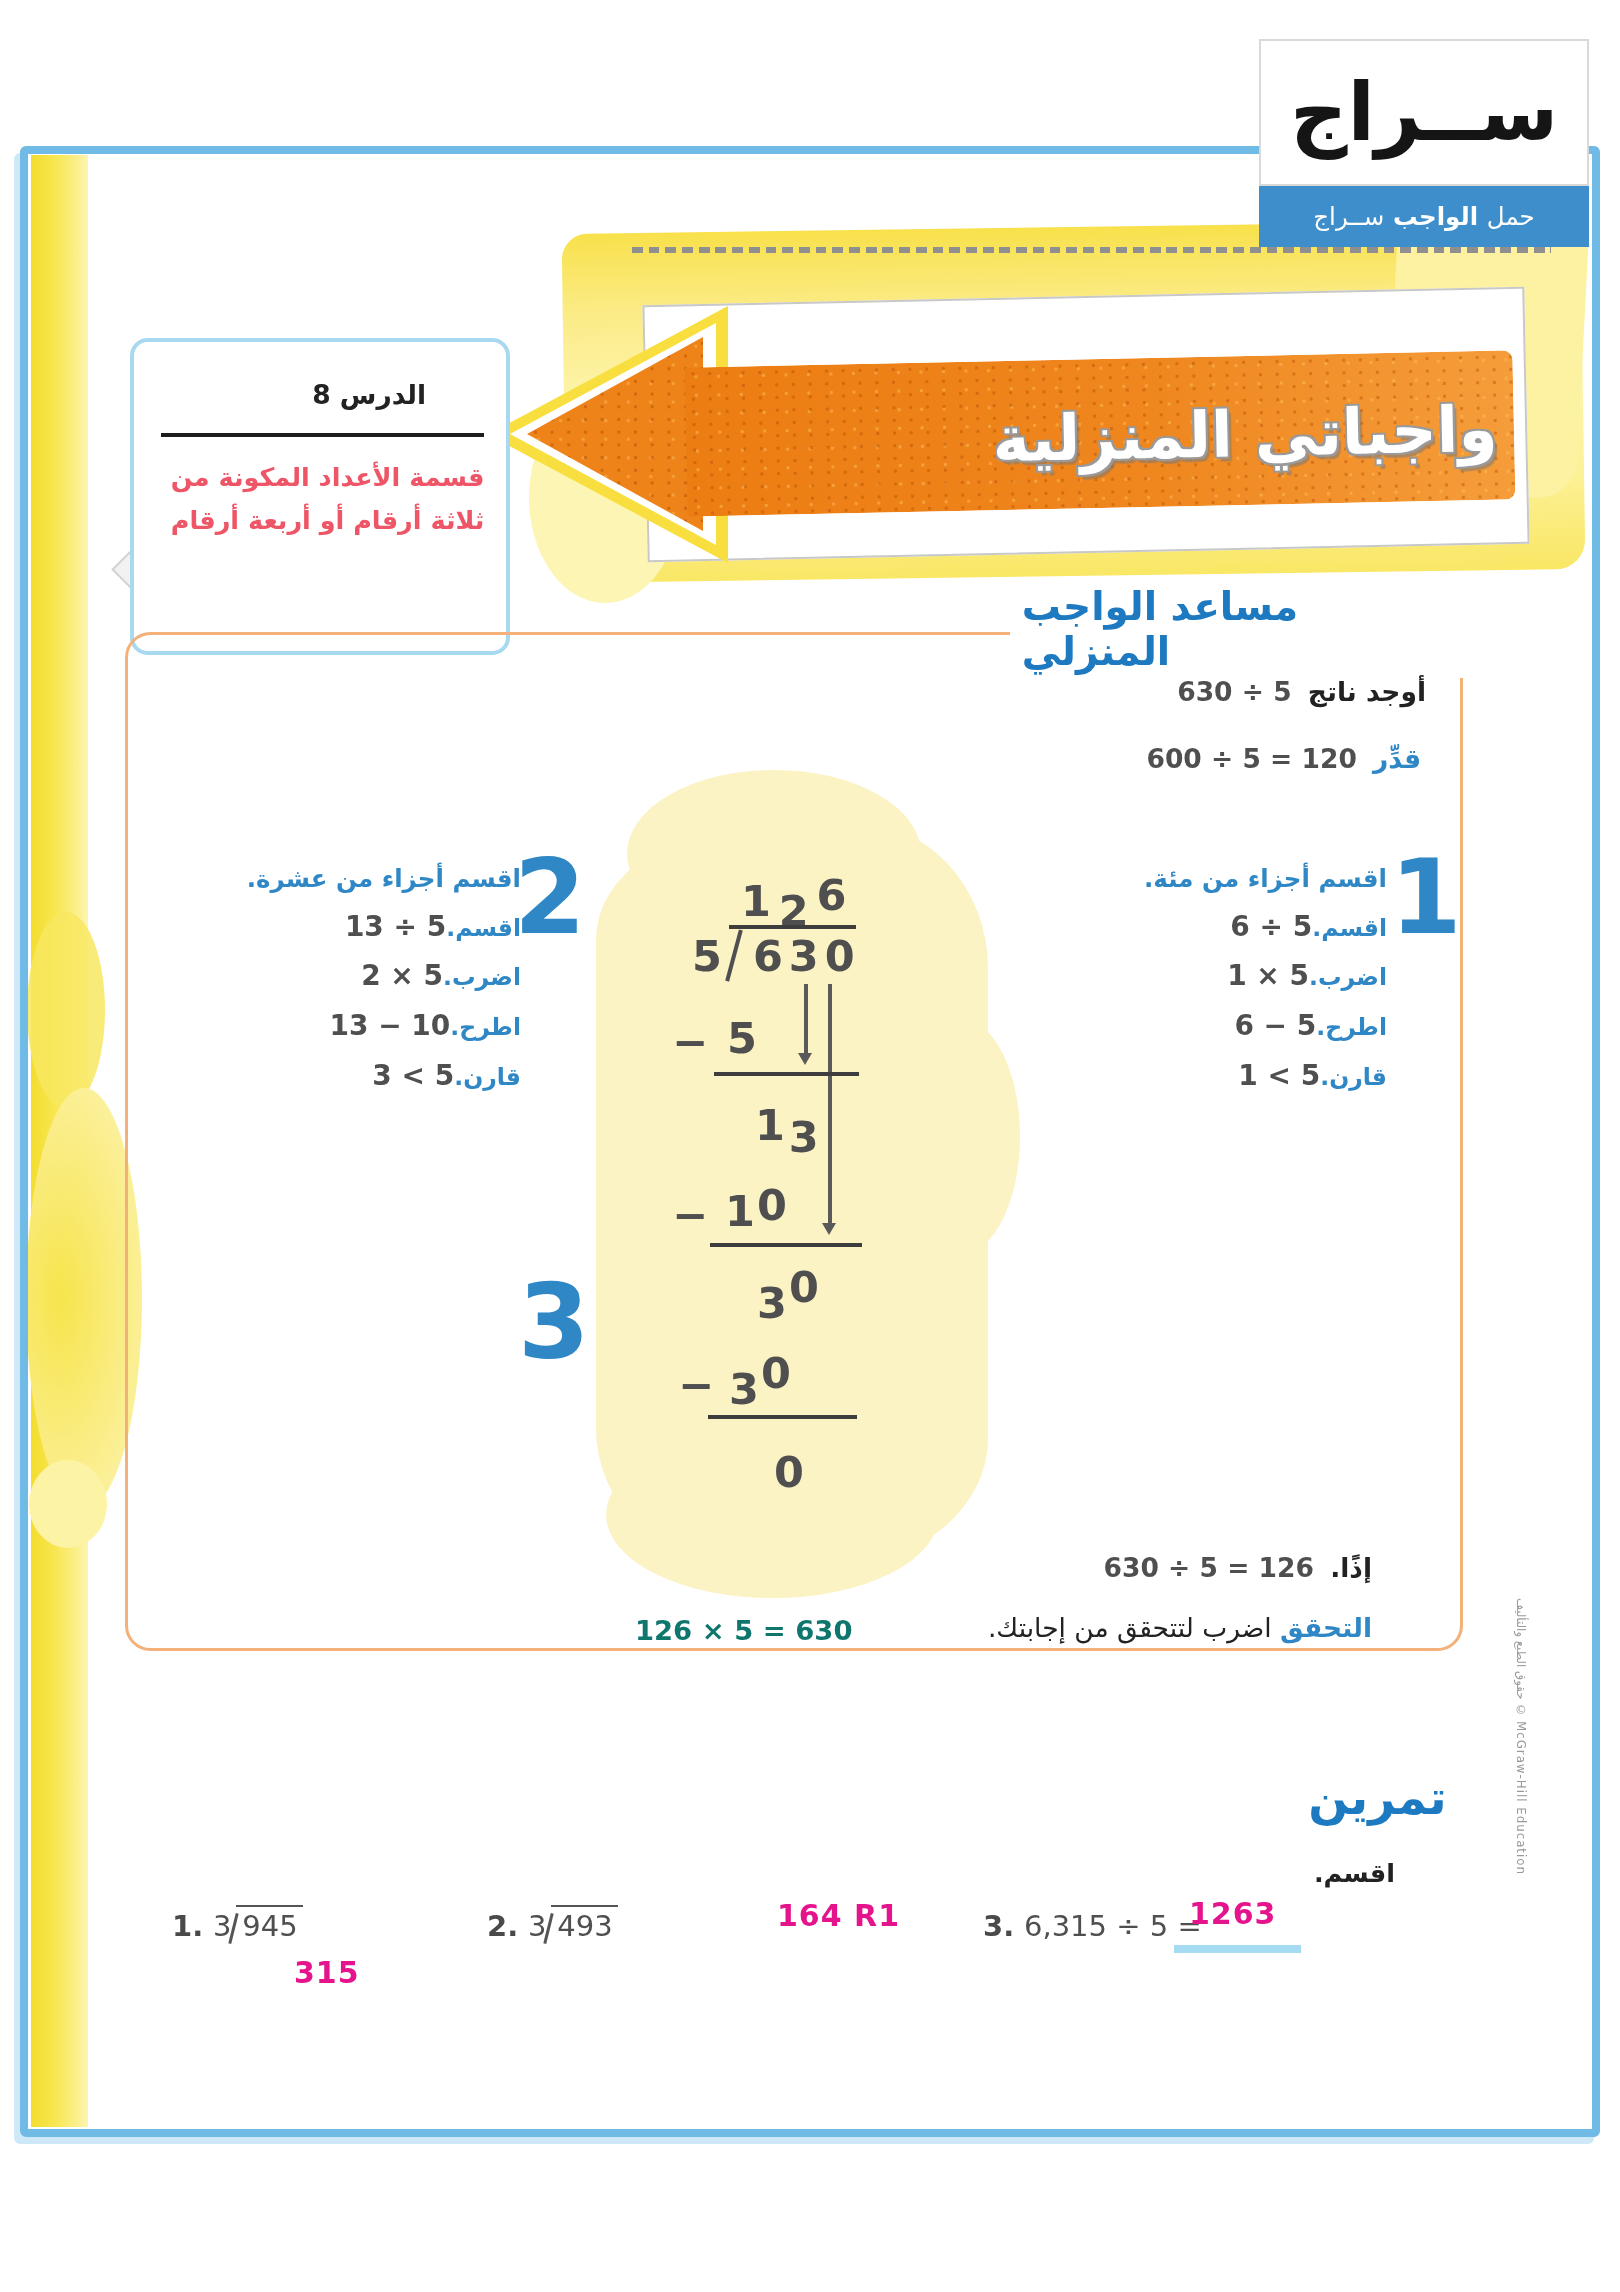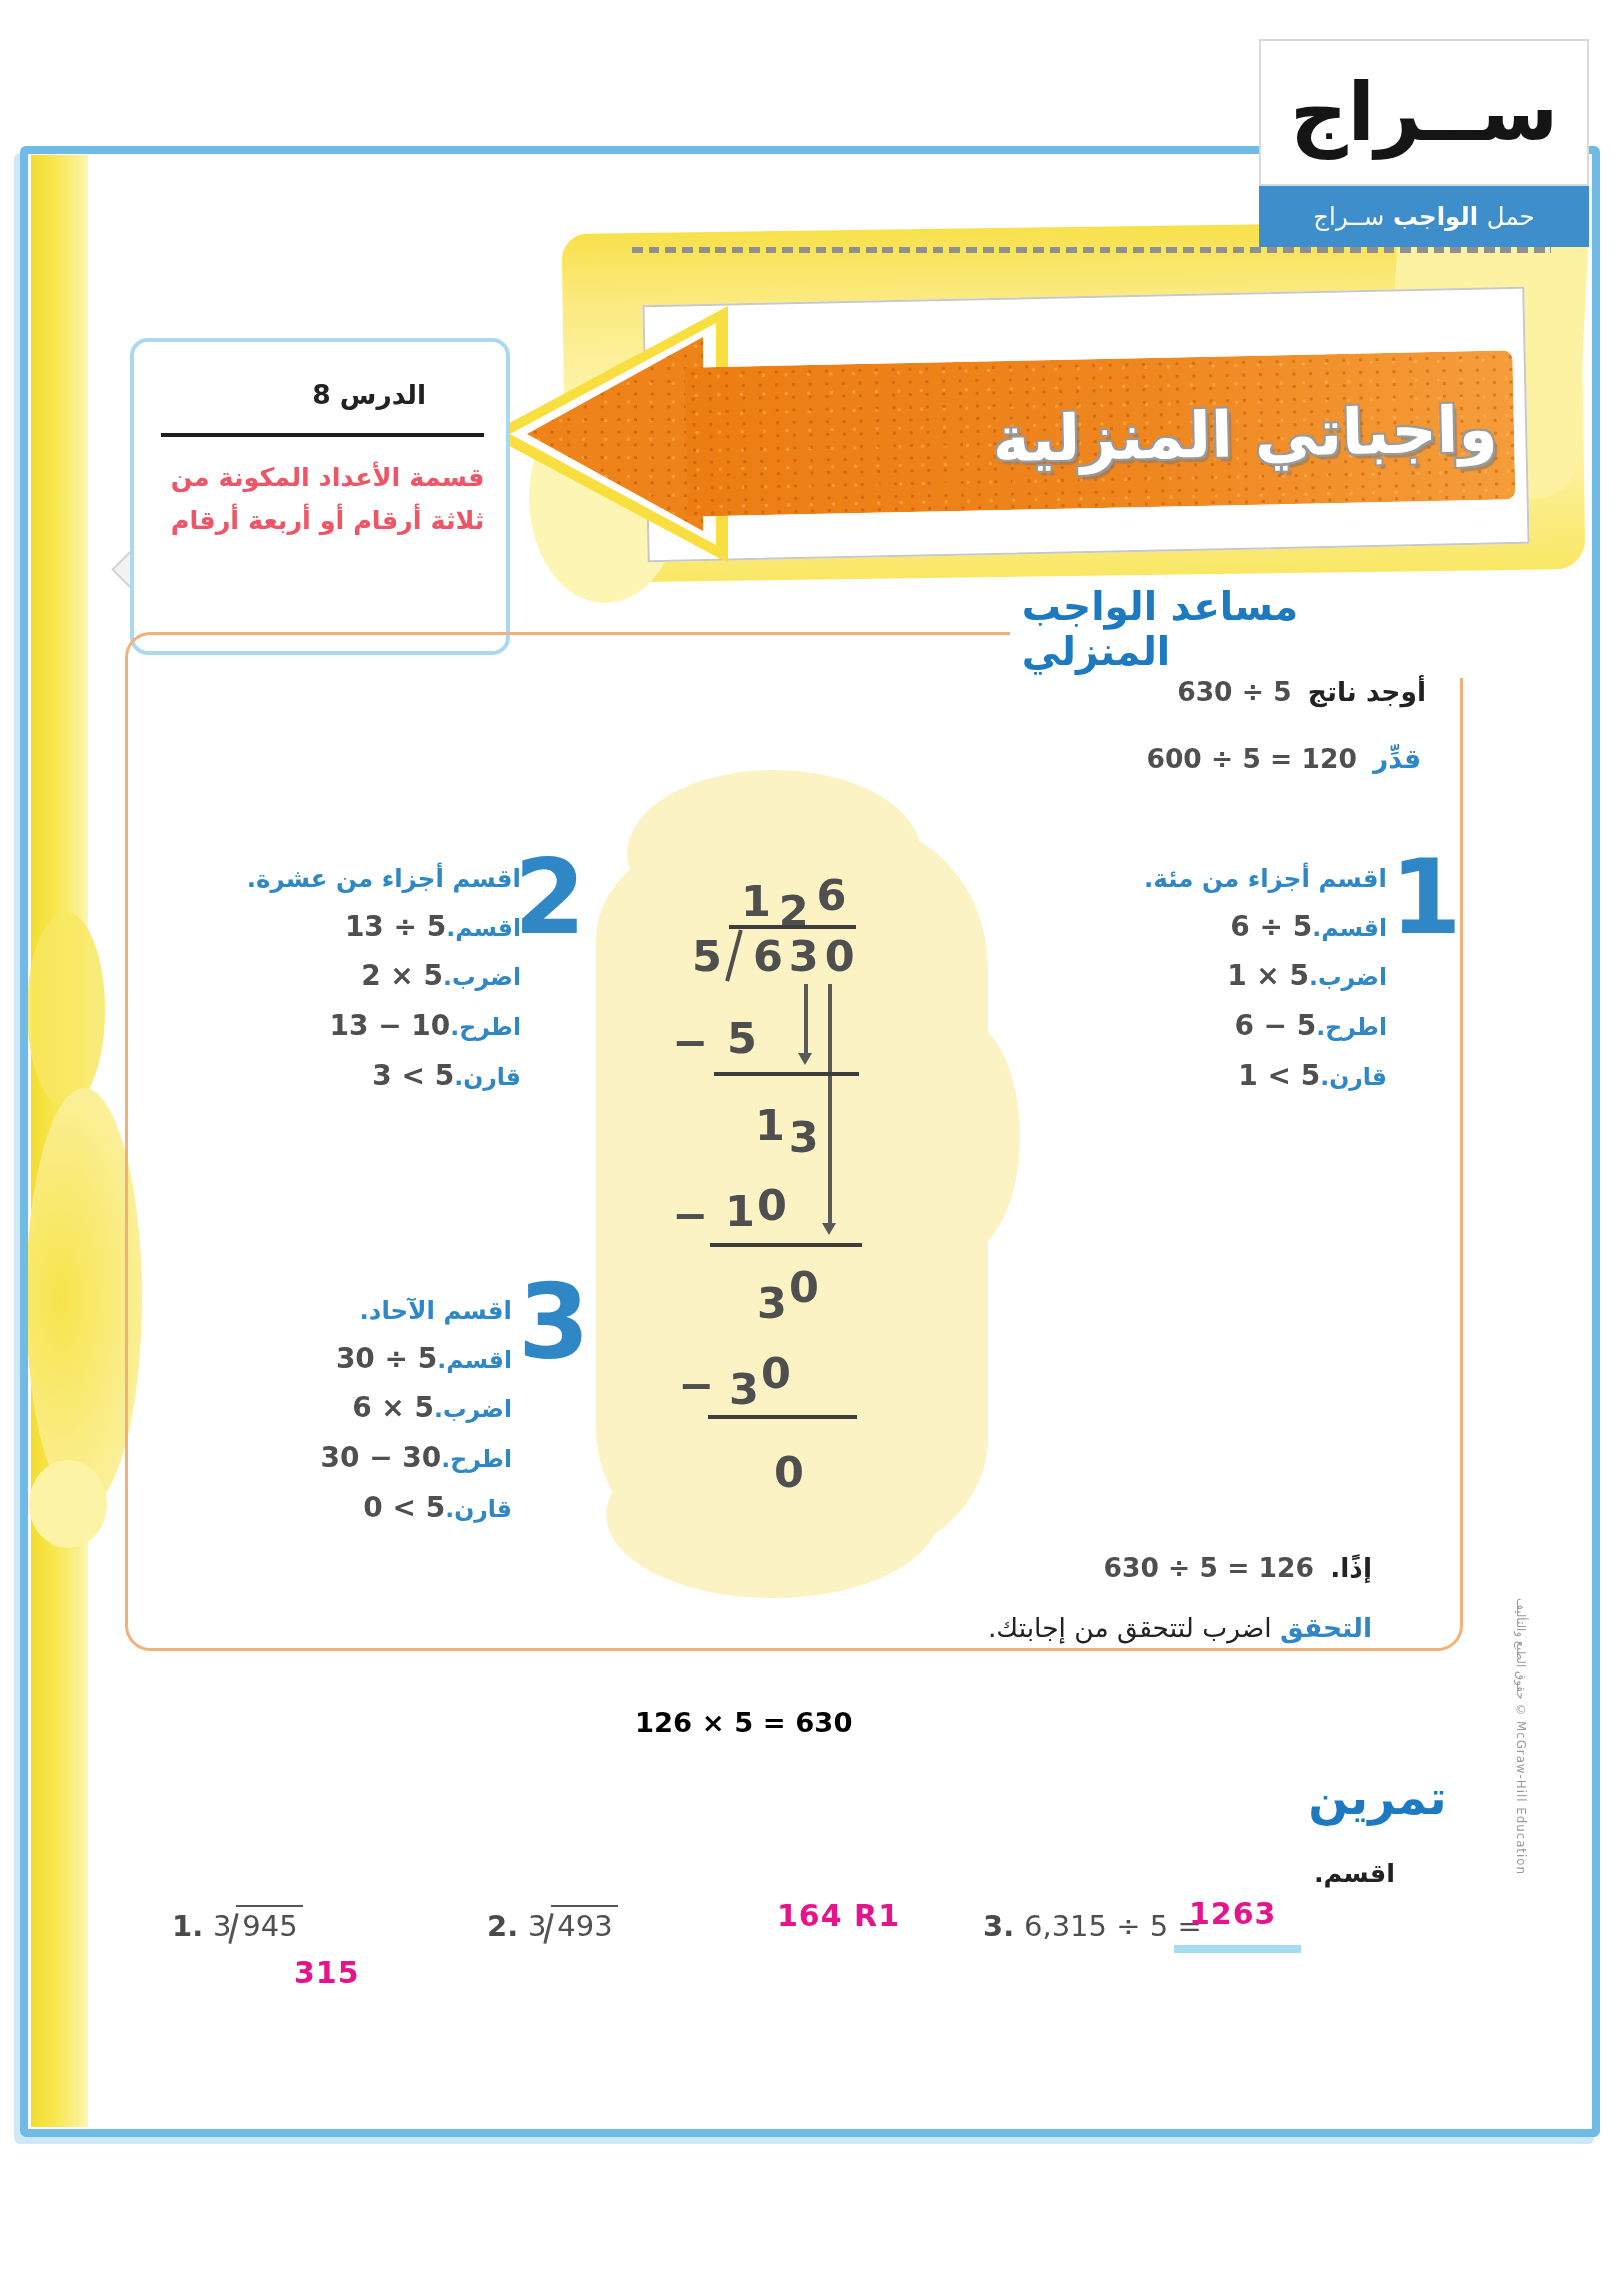--- a/index.html
+++ b/index.html
@@ -120,21 +120,21 @@
   .dq.up { transform:translateY(-5.9px); }
   .dline { z-index:14; background:#3d3d3d; height:3.9px; }
   .varrow { z-index:14; width:3.9px; background:#5a5a5a; }
   .vtip { z-index:14; width:0; height:0; border-left:7.8px solid transparent;
           border-right:7.8px solid transparent; border-top:12.7px solid #5a5a5a; }
   .bracket { z-index:14; width:3.9px; height:53px; background:#4f4f4f; transform:rotate(15deg); }
 
   .concl-line, .check-line { z-index:13; direction:rtl; font-size:26.5px;text-align:right; }
   .concl-line { right:248px; top:1552px; }
   .check-line { right:248px; top:1612px; color:#222222; }
-  .check-expr { left:635px; top:1707px; z-index:13; font-size:27.4px; color:#000000; font-weight:600; }
+  .check-expr { left:635px; top:1615px; z-index:13; font-size:27.4px; color:#0f766e; font-weight:600; }
 
   
   .practice-heading { left:1304px; top:1770px; width:147px; z-index:13; text-align:center;
                       color:#1d79c0; font-weight:bold; font-size:47px; direction:rtl; }
   .practice-instr { right:225px; top:1858px; z-index:13; font-size:25.5px; font-weight:bold;
                     color:#222222; direction:rtl; }
   .prob { z-index:13; font-size:29px; color:#4f4f4f; white-space:nowrap; }
   .pnum { font-weight:bold; color:#4a4a4a; padding-right:9.8px; }
   .mini-bracket { display:inline-block; width:2.9px; height:31px; background:#555555;
                   transform:rotate(14deg); vertical-align:middle; margin:0 1px; }
@@ -208,27 +208,20 @@
     <div class="srow"><span class="slabel">اطرح.</span><span class="sexpr" dir="ltr">13 − 10</span></div>
     <div class="srow"><span class="slabel">قارن.</span><span class="sexpr" dir="ltr">3 &lt; 5</span></div>
   </div>
 
   <div class="abs dblob top"></div>
   <div class="abs dblob main"></div>
   <div class="abs dblob right"></div>
   <div class="abs dblob bottom"></div>
 
   <div class="abs bignum" style="left:518px; top:1276px;">3</div>
-  <div class="abs step step3">
-    <div class="stitle">اقسم الآحاد.</div>
-    <div class="srow"><span class="slabel">اقسم.</span><span class="sexpr" dir="ltr">30 ÷ 5</span></div>
-    <div class="srow"><span class="slabel">اضرب.</span><span class="sexpr" dir="ltr">6 × 5</span></div>
-    <div class="srow"><span class="slabel">اطرح.</span><span class="sexpr" dir="ltr">30 − 30</span></div>
-    <div class="srow"><span class="slabel">قارن.</span><span class="sexpr" dir="ltr">0 &lt; 5</span></div>
-  </div>
 
   <div class="abs dv" style="left:741px; top:880px; letter-spacing:7.8px;">
     <span class="dq">1</span><span class="dq down">2</span><span class="dq up">6</span>
   </div>
   <div class="abs dline" style="left:729px; top:925px; width:127px;"></div>
   <div class="abs dv" style="left:692px; top:935px;">5</div>
   <div class="abs bracket" style="left:732px; top:929px;"></div>
   <div class="abs dv" style="left:753px; top:935px; letter-spacing:5.9px;">
     <span class="dq">6</span><span class="dq">3</span><span class="dq">0</span>
   </div>

